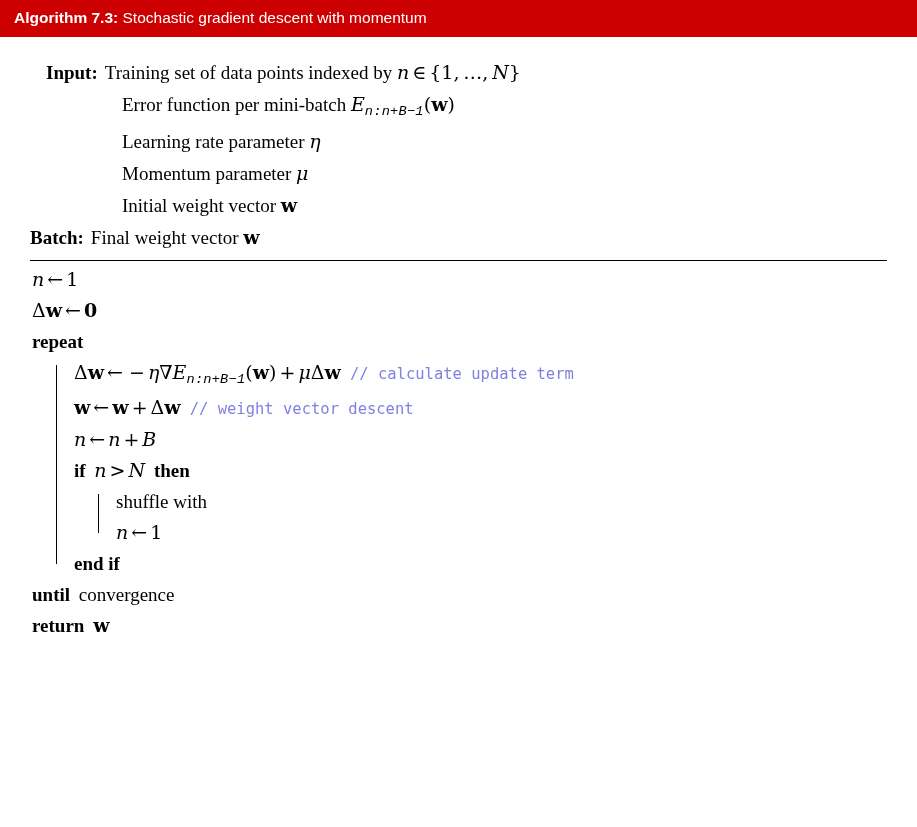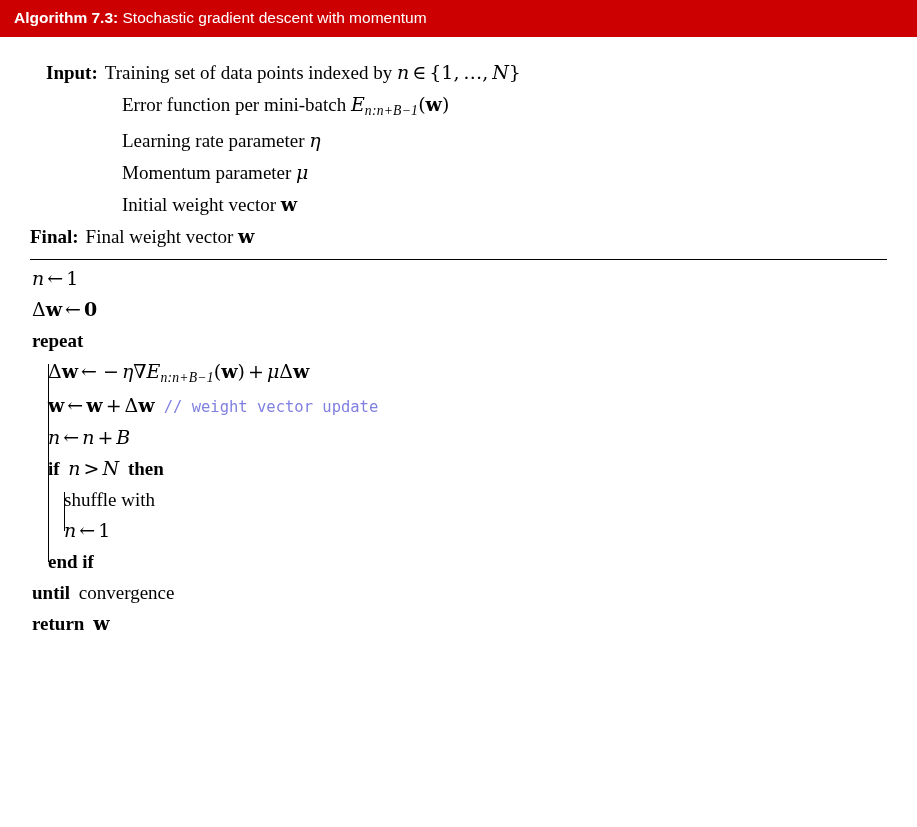--- a/index.html
+++ b/index.html
@@ -72,21 +72,22 @@
     display: flex;
     align-items: baseline;
     white-space: nowrap;
     margin-bottom: 12px;
   }
   .kw {
     font-weight: bold;
   }
   .blk {
     position: relative;
-    margin-left: 16px;
+    margin-left: 24px;
+    padding-left: 18px;
   }
   .blk::before {
     content: "";
     position: absolute;
     left: 0;
     top: 2px;
     bottom: 9px;
     border-left: 1px solid #000;
   }
   .comment {
@@ -108,21 +109,21 @@
     font-family: "DejaVu Serif", serif;
     font-weight: bold;
     font-style: normal;
   }
   .op {
     font-family: "DejaVu Serif", serif;
     font-style: normal;
     padding: 0 3px;
   }
   .sub {
-    font-family: Liberation Serif, serif;
+    font-family: Liberation Mono, monospace;
     font-style: italic;
     font-size: 0.72em;
     vertical-align: -0.28em;
     letter-spacing: 0.2px;
   }
   .gl {
     font-family: "DejaVu Serif", serif;
     font-style: italic;
   }
   .nbsp-sm { padding: 0 2px; }
@@ -161,21 +162,21 @@
         <span class="io-indent"></span>
         <span>Momentum parameter&nbsp;<span class="gl">μ</span></span>
       </div>
 
       <div class="io-line">
         <span class="io-indent"></span>
         <span>Initial weight vector&nbsp;<span class="bvec">w</span></span>
       </div>
 
       <div class="io-line" style="margin-left:-16px;">
-        <span class="io-key">Final:</span>
+        <span class="io-key">Batch:</span>
         <span>Final weight vector&nbsp;<span class="bvec">w</span></span>
       </div>
 
     </div>
 
     <hr class="rule">
 
     <div class="code">
 
       <div class="line">
@@ -192,25 +193,26 @@
       </div>
 
       <div class="line">
         <span class="kw">repeat</span>
       </div>
 
       <div class="blk">
 
         <div class="line">
           <span><span class="mr">Δ</span><span class="bvec">w</span><span class="op">←</span><span class="op">−</span><span class="gl">η</span><span class="mr">∇</span><span class="m">E</span><span class="sub">n:n+B−1</span><span class="mr">(</span><span class="bvec">w</span><span class="mr">)</span><span class="op">+</span><span class="gl">μ</span><span class="mr">Δ</span><span class="bvec">w</span></span>
+          <span class="comment">// calculate update term</span>
         </div>
 
         <div class="line">
           <span><span class="bvec">w</span><span class="op">←</span><span class="bvec">w</span><span class="op">+</span><span class="mr">Δ</span><span class="bvec">w</span></span>
-          <span class="comment">// weight vector update</span>
+          <span class="comment">// weight vector descent</span>
         </div>
 
         <div class="line">
           <span class="m">n</span>
             <span class="op">←</span>
             <span class="m">n</span>
             <span class="op">+</span>
             <span class="m">B</span>
         </div>
 

